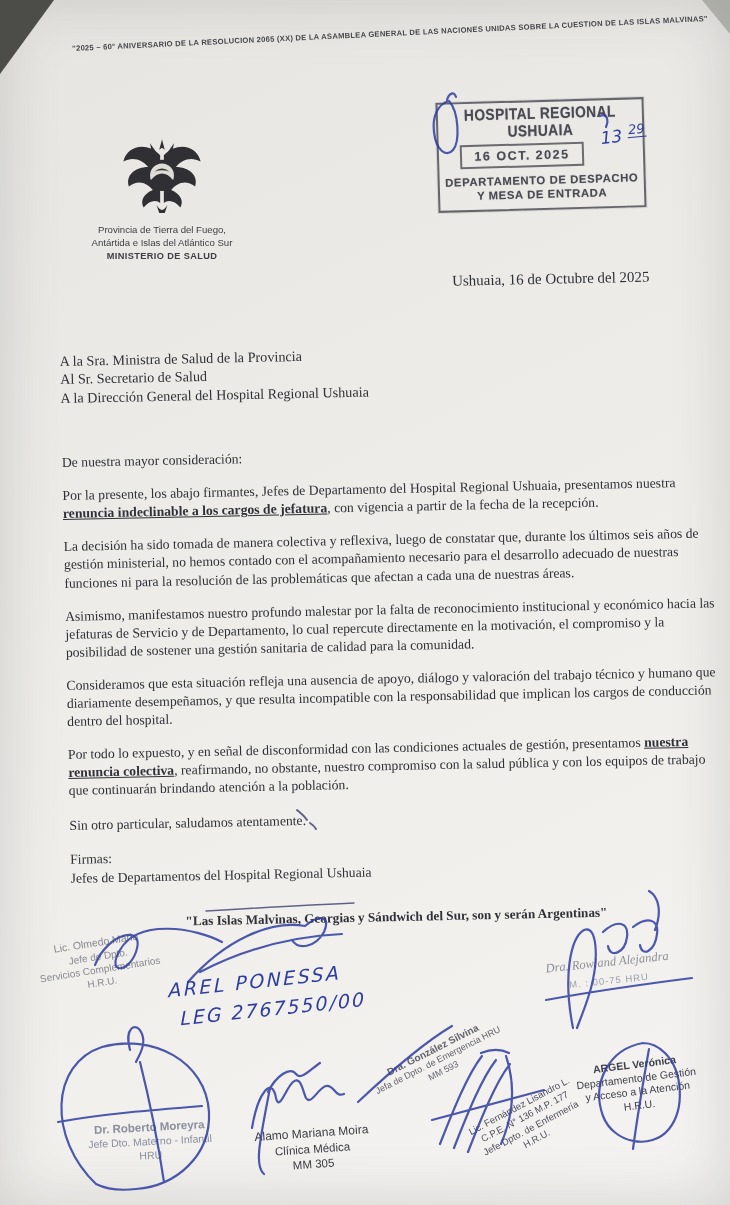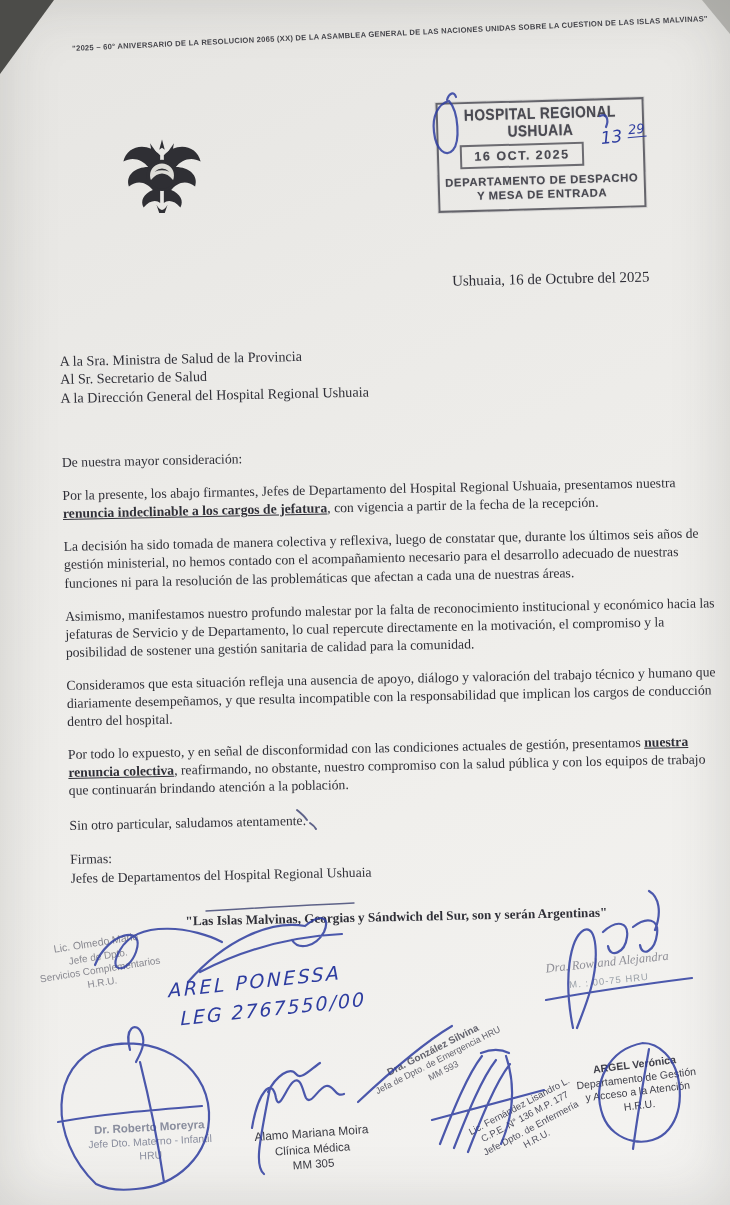--- a/index.html
+++ b/index.html
@@ -97,20 +97,25 @@
       <path d="M63 5 l-7 10 5 1 z"></path>
       <path d="M48 18 C34 3 12 7 8 25 C18 19 29 23 35 31 C21 31 10 40 14 52 C24 44 34 48 40 56 C30 60 26 68 30 75 C36 67 44 66 48 70 Z"></path>
       <path d="M52 18 C66 3 88 7 92 25 C82 19 71 23 65 31 C79 31 90 40 86 52 C76 44 66 48 60 56 C70 60 74 68 70 75 C64 67 56 66 52 70 Z"></path>
       <path d="M44 72 q6 11 12 0 l-3 9 h-6 z"></path>
     </g>
     <circle cx="50" cy="40" r="15" fill="#dddcd7" stroke="#2f2f34" stroke-width="4"></circle>
     <path d="M38 45 Q50 31 62 45 L62 48 A14 14 0 0 1 38 48 Z" fill="#2f2f34"></path>
     <path d="M42 36 q8 -7 16 0 q-8 -3 -16 0 z" fill="#2f2f34"></path>
   </svg>
 
+  <div class="abs org">
+    <div>Provincia de Tierra del Fuego,</div>
+    <div>Antártida e Islas del Atlántico Sur</div>
+    <div class="l3">MINISTERIO DE SALUD</div>
+  </div>
 
   <div class="abs letter">
     <div class="dateline">Ushuaia, 16 de Octubre  del 2025</div>
     <div class="recipients">
       <div>A la Sra. Ministra de Salud de la Provincia</div>
       <div>Al Sr. Secretario de Salud</div>
       <div>A la Dirección General del Hospital Regional Ushuaia</div>
     </div>
     <div class="salutation">De nuestra mayor consideración:</div>
     <div class="para"><span>Por la presente, los abajo firmantes, Jefes de Departamento del Hospital Regional Ushuaia, presentamos nuestra </span><span class="u">renuncia indeclinable a los cargos de jefatura</span><span>, con vigencia a partir de la fecha de la recepción.</span></div>

